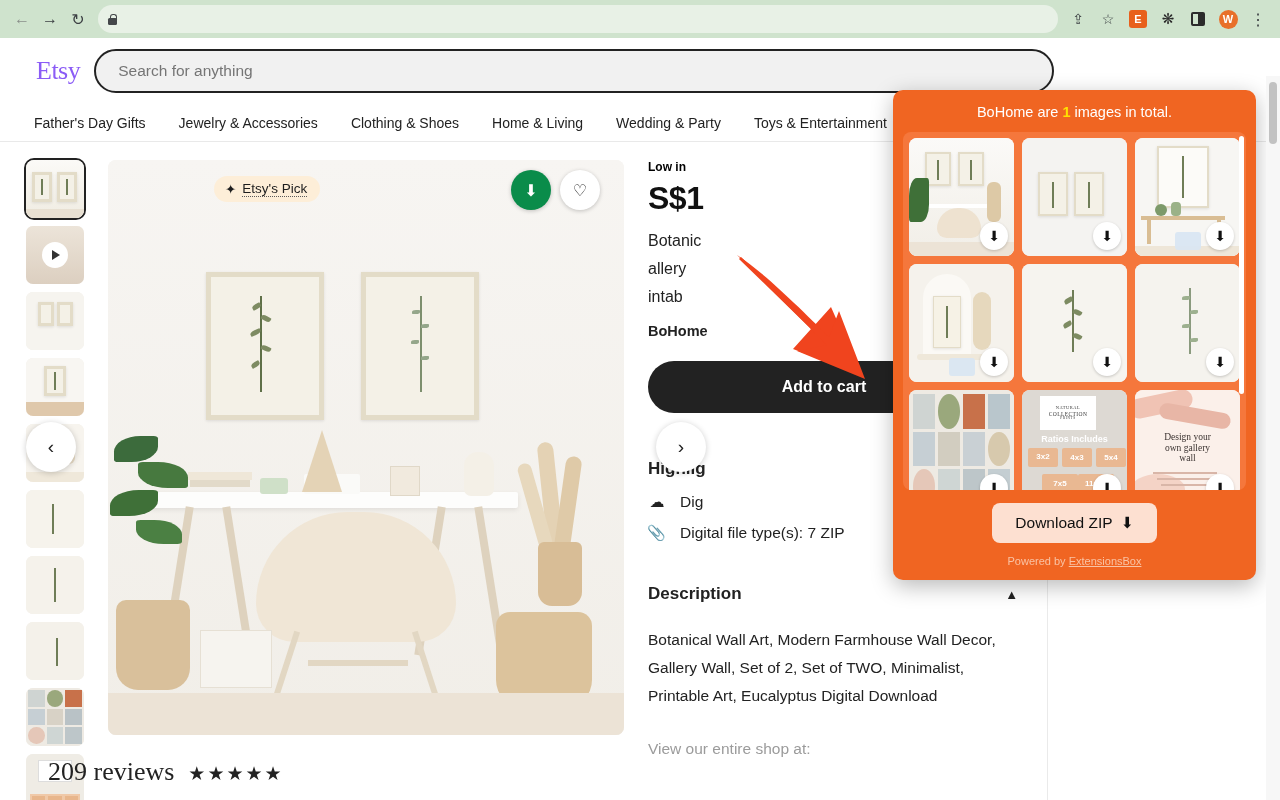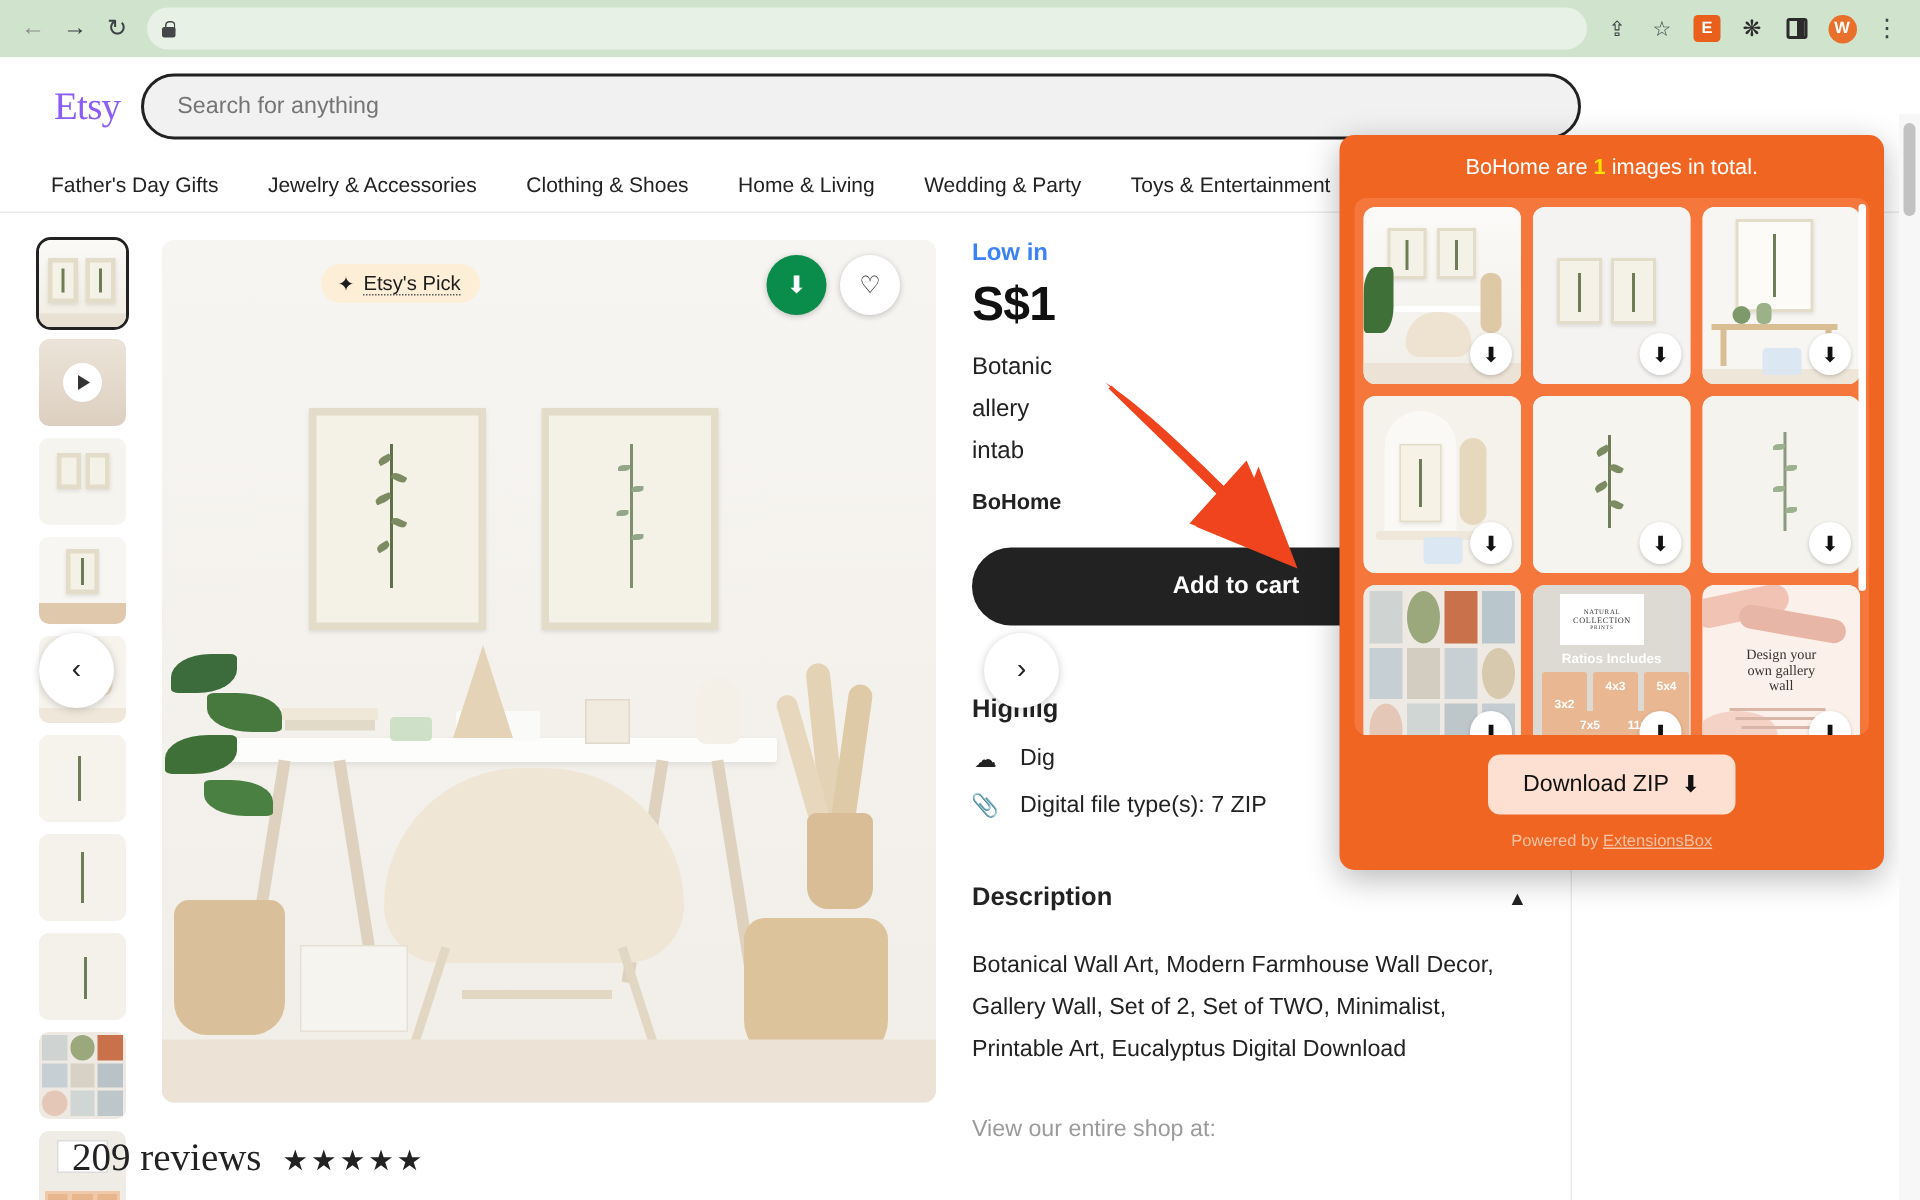--- a/index.html
+++ b/index.html
@@ -205,21 +205,21 @@
   }
   .stars { font-size: 19px; color: #222; letter-spacing: 2px; }
 
   
   .rightcol {
     width: 400px; flex: 0 0 400px;
     margin-left: 24px;
     padding-right: 30px;
     position: relative;
   }
-  .lowstock { color: #3b82f6; font-size: 16px; font-weight: bold; margin-bottom: 6px; }
+  .lowstock { color: #000000; font-size: 12px; font-weight: bold; margin-bottom: 6px; }
   .price { font-size: 32px; font-weight: bold; color: #111; letter-spacing: -0.5px; }
   .prodtitle { font-size: 16px; color: #222; line-height: 1.75; margin-top: 10px; }
   .shop { font-size: 14.5px; font-weight: bold; color: #222; margin-top: 12px; }
   .cart-btn {
     margin-top: 22px;
     height: 52px; width: 352px;
     background: #222; color: #fff;
     border-radius: 26px;
     display: flex; align-items: center; justify-content: center;
     font-size: 16px; font-weight: bold;
@@ -671,21 +671,21 @@
 
         <div class="gcell">
           <div style="position:absolute;inset:0;background:#ddd9d3"></div>
           <div style="position:absolute;left:18px;top:6px;width:56px;height:34px;background:#fff;display:flex;flex-direction:column;align-items:center;justify-content:center;font-family:'Liberation Serif',serif;color:#3a3a3a;line-height:1.1">
             <span style="font-size:4.5px;letter-spacing:.5px">NATURAL</span>
             <span style="font-size:5.5px;letter-spacing:.4px">COLLECTION</span>
             <span style="font-size:3.5px;letter-spacing:.6px">PRINTS</span>
           </div>
           <div style="position:absolute;left:0;top:44px;width:100%;text-align:center;color:#fff;font-size:9px;font-weight:bold">Ratios Includes</div>
           <div style="position:absolute;left:6px;top:58px;width:98px;display:flex;gap:4px">
-            <span style="flex:1;background:#e9b892;color:#fff;font-size:8px;font-weight:bold;text-align:center;padding:17px 0;border-radius:2px">3x2</span>
+            <span style="flex:1;background:#e9b892;color:#fff;font-size:8px;font-weight:bold;text-align:center;padding:4px 0;border-radius:2px">3x2</span>
             <span style="flex:1;background:#e9b892;color:#fff;font-size:8px;font-weight:bold;text-align:center;padding:5px 0;border-radius:2px">4x3</span>
             <span style="flex:1;background:#e9b892;color:#fff;font-size:8px;font-weight:bold;text-align:center;padding:5px 0;border-radius:2px">5x4</span>
           </div>
           <div style="position:absolute;left:20px;top:84px;width:72px;display:flex;gap:0">
             <span style="flex:1;background:#e9b892;color:#fff;font-size:8px;font-weight:bold;text-align:center;padding:5px 0;border-radius:2px">7x5</span>
             <span style="flex:1;background:#e9b892;color:#fff;font-size:8px;font-weight:bold;text-align:center;padding:5px 0;border-radius:2px">11x14</span>
           </div>
           <div class="dlbadge">⬇</div>
         </div>
 

